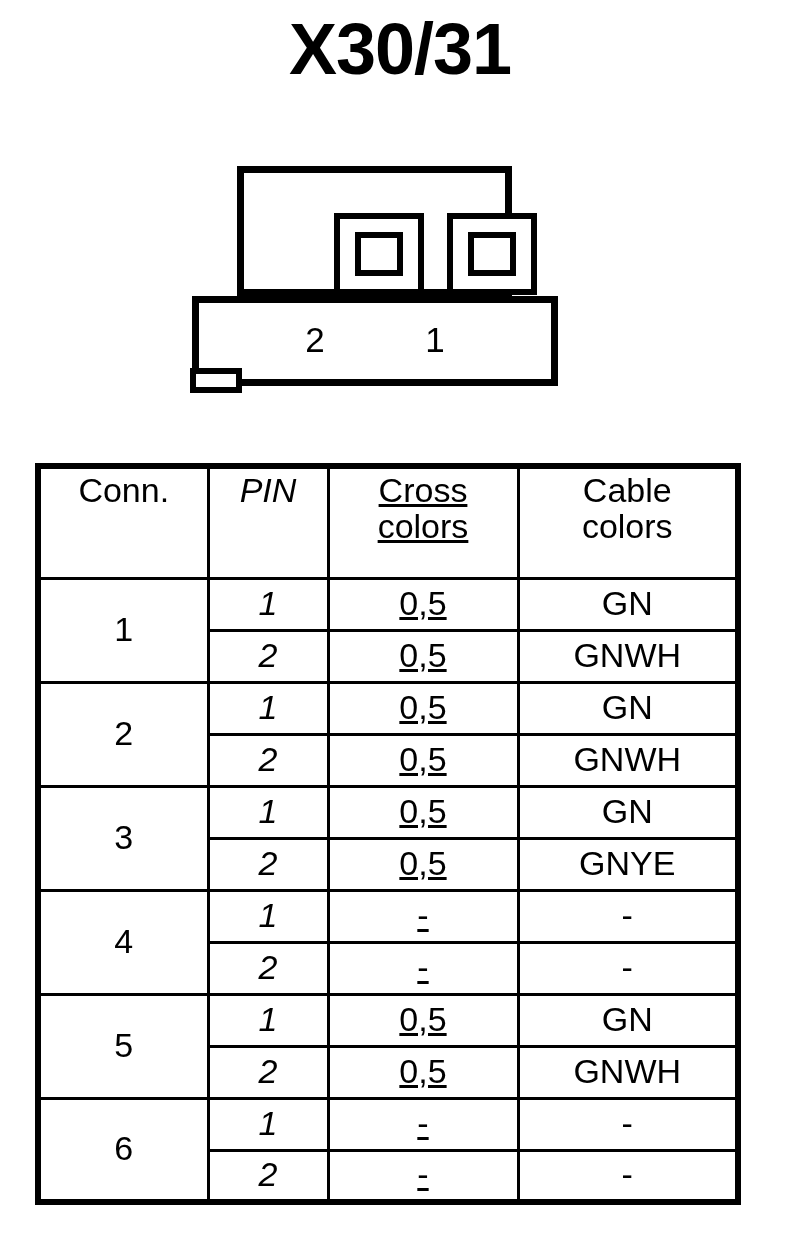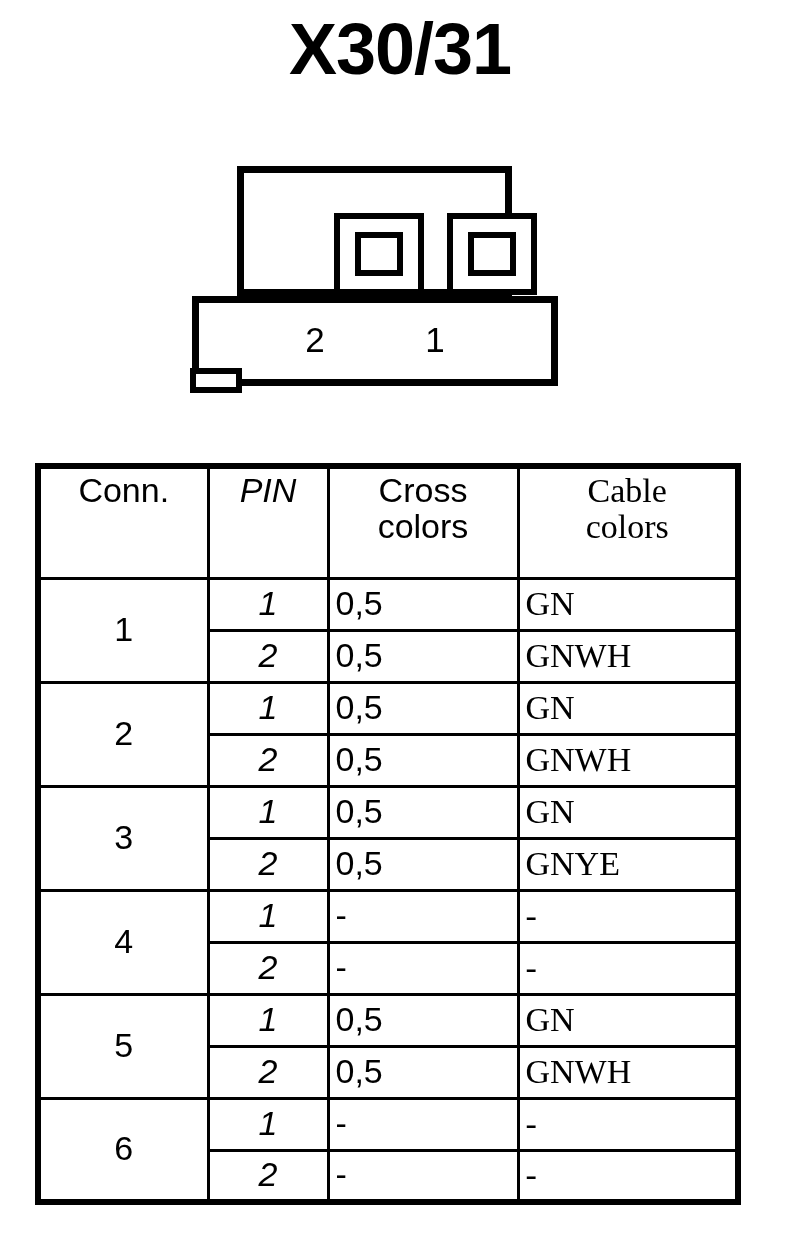--- a/index.html
+++ b/index.html
@@ -150,40 +150,40 @@
   td.cell-conn {
     text-align: center;
     vertical-align: top;
     padding-top: 2px;
   }
   td.cell-pin {
     text-align: center;
   }
   td.cell-cross,
   td.cell-colors {
-    text-align: left;
+    text-align: center;
     padding-left: 8px;
   }
   
   tr.group-start > td,
   tr.group-start > th {
     border-top-width: 6px;
   }
   
   tr > td:first-child,
   tr > th:first-child { border-left-width: 6px; }
   tr > td:last-child,
-  tr > th:last-child  { border-right-width: 6px; font-family: Liberation Serif, serif; }
+  tr > th:last-child  { border-right-width: 6px; }
   
   thead tr > th { border-bottom-width: 6px; border-top-width: 6px; }
   tbody tr:last-child > td { border-bottom-width: 6px; }
   
   td.cell-conn, th.head-conn { border-right-width: 6px; }
   td.cell-pin,  th.head-pin  { border-right-width: 6px; font-style: italic; }
-  td.cell-cross,th.head-cross{ border-right-width: 6px; }
+  td.cell-cross,th.head-cross{ border-right-width: 6px; text-decoration: underline; }
 </style>
 </head>
 <body>
 
 <div id="page-title">X30/31</div>
 
 <div id="connector-diagram">
 
   <div id="connector-upper-body">
     <div class="pin-socket-outer" id="pin-socket-2">

